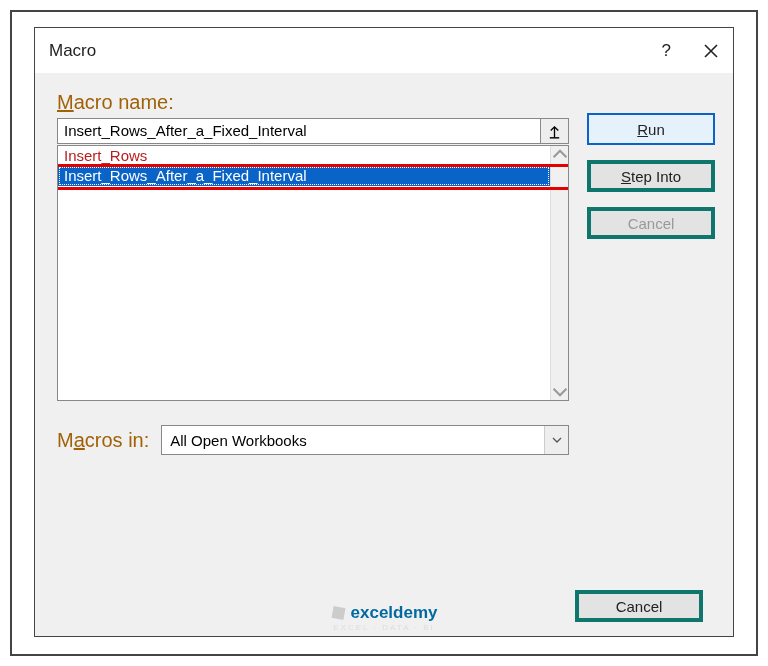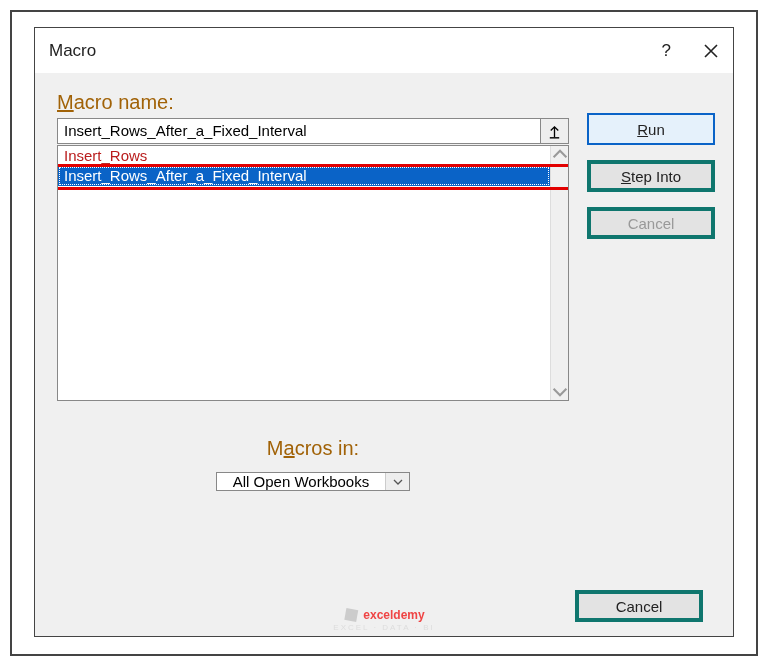--- a/index.html
+++ b/index.html
@@ -138,21 +138,21 @@
   .macros-in-row .label { margin: 0; }
   .select-wrap {
     flex: 1;
     max-width: 415px;
     height: 30px;
     border: 1px solid #888;
     background: #fff;
     display: flex;
     align-items: center;
   }
-  .select-text { flex: 1; padding: 0 16px; font-size: 15px; }
+  .select-text { flex: 1; padding: 0 8px; font-size: 15px; }
   .select-arrow {
     width: 24px; height: 100%;
     border-left: 1px solid #ccc;
     display: flex; align-items: center; justify-content: center;
     background: #eee;
   }
   .select-arrow svg { width: 12px; height: 12px; }
   .desc-label { margin-top: 10px; }
   .footer {
     display: flex;
@@ -166,21 +166,21 @@
     bottom: 22px;
     left: 50%;
     transform: translateX(-50%);
     font-size: 13px;
     color: #ccc;
     display: flex;
     flex-direction: column;
     align-items: center;
     pointer-events: none;
   }
-  .watermark .wm-brand { font-size: 12px; font-weight: 600; color: #ef4444; display: flex; align-items: center; gap: 4px; }
+  .watermark .wm-brand { font-size: 17px; font-weight: 600; color: #0369a1; display: flex; align-items: center; gap: 4px; }
   .watermark .wm-sub { font-size: 8px; letter-spacing: 2px; color: #ddd; }
 </style>
 </head>
 <body>
 
 <div class="outer-frame">
   <div class="dialog">
     <div class="title-bar">
       <span class="title-text">Macro</span>
       <div class="title-controls">
@@ -223,21 +223,21 @@
               </div>
               <div class="scroll-arrow">
                 <svg viewBox="0 0 10 10">
                     <path d="M1 3 L5 7 L9 3" stroke="#999" stroke-width="1.3" fill="none"></path>
                   </svg>
               </div>
             </div>
             <div class="red-outline" style="left:-3px; top:18px; width:521px; height:26px;"></div>
           </div>
 
-          <div class="macros-in-row" style="margin-top:36px;flex-direction:column;">
+          <div class="macros-in-row" style="margin-top:24px;">
             <div class="label">
               M<span class="underline">a</span>cros in:
             </div>
             <div class="select-wrap">
               <div class="select-text">All Open Workbooks</div>
               <div class="select-arrow">
                 <svg viewBox="0 0 12 12">
                     <path d="M2 4 L6 8 L10 4" stroke="#555" stroke-width="1.3" fill="none"></path>
                   </svg>
               </div>

